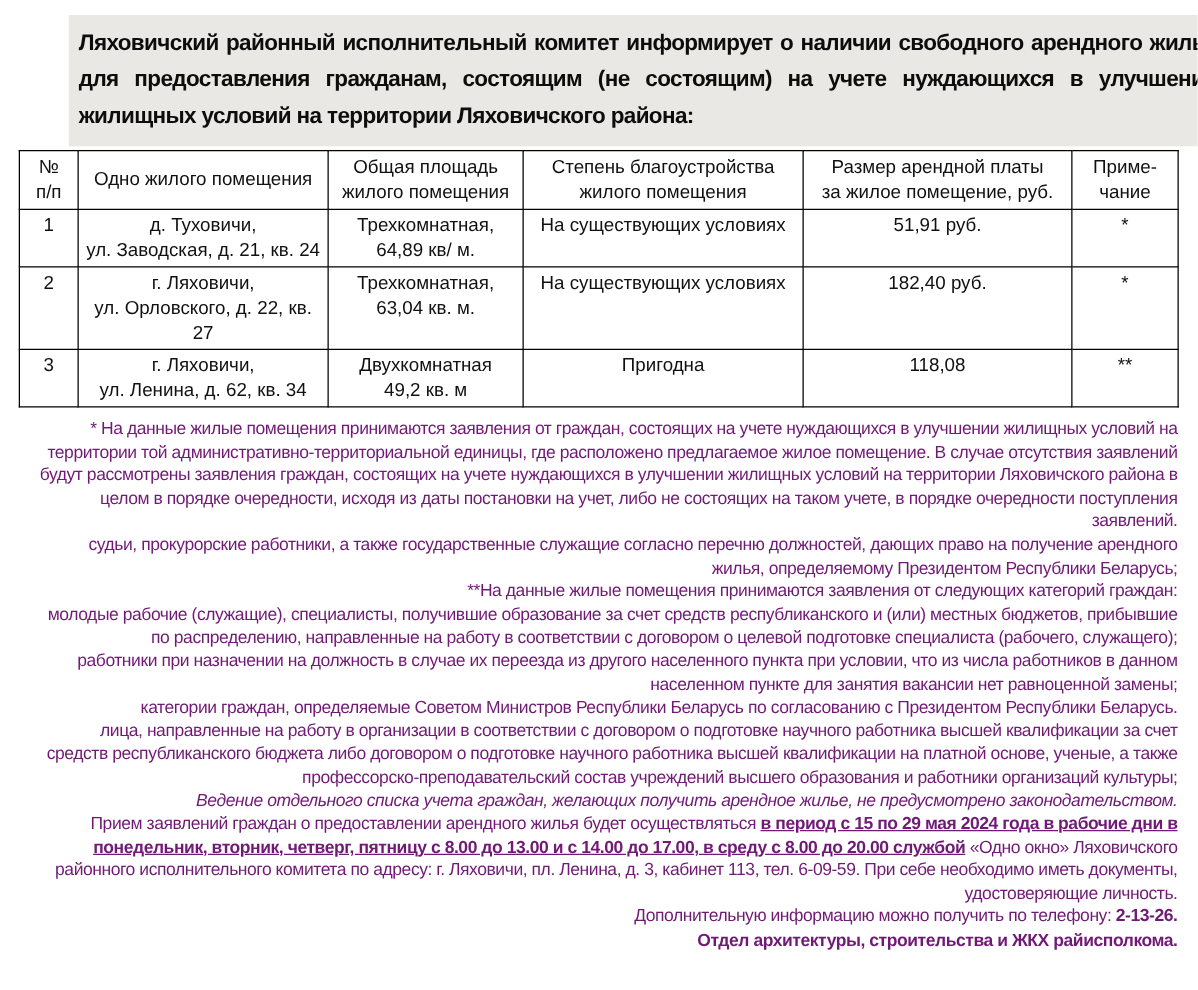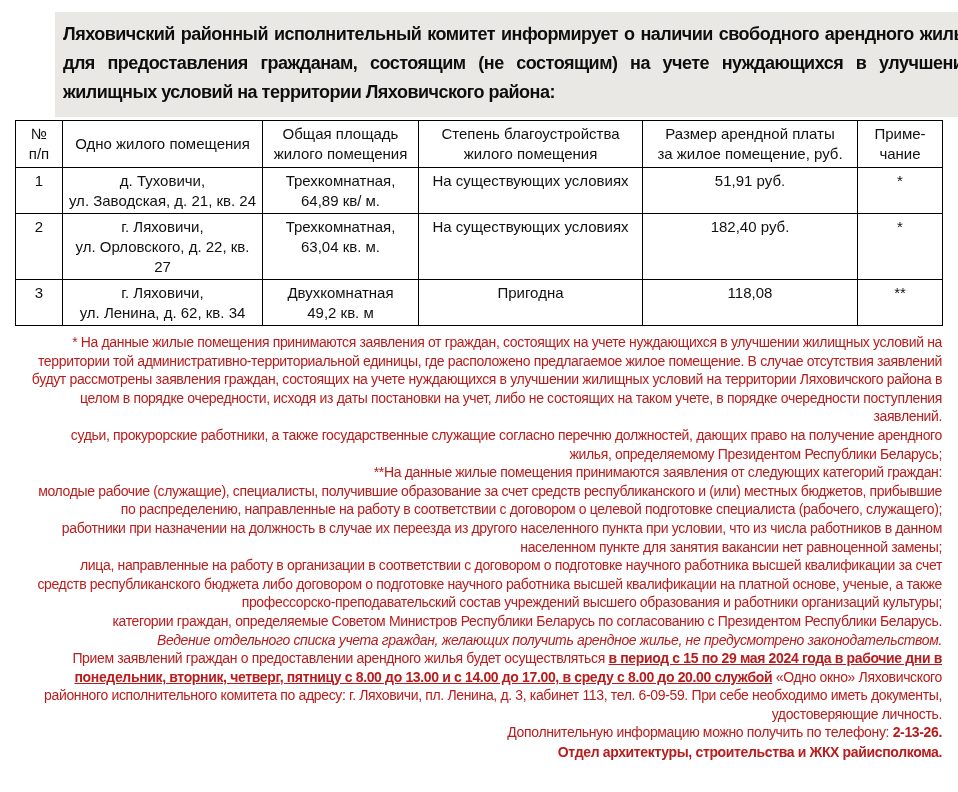--- a/index.html
+++ b/index.html
@@ -63,21 +63,21 @@
   col.c-rent  { width: 215px; }
   col.c-note  { width: 85px; }
   
   .notes {
     margin-top: 7px;
     width: 927px;
     font-size: 14px;
     line-height: 18.6px;
     letter-spacing: -0.35px;
     text-align: justify;
-    color: #b91c1c;
+    color: #701a75;
   }
   .notes p { text-indent: 22px; text-align: right; }
   .it { font-style: italic; }
   .bu { font-weight: bold; text-decoration: underline; }
   .b  { font-weight: bold; }
   .sig {
     text-align: right;
     font-weight: bold;
     text-indent: 0;
     margin-top: 1px;
@@ -147,21 +147,21 @@
       </tr>
     </tbody>
   </table>
 
   <div class="notes">
     <p>* На данные жилые помещения принимаются заявления от граждан, состоящих на учете нуждающихся в улучшении жилищных условий на территории той административно-территориальной единицы, где расположено предлагаемое жилое помещение. В случае отсутствия заявлений будут рассмотрены заявления граждан, состоящих на учете нуждающихся в улучшении жилищных условий на территории Ляховичского района в целом в порядке очередности, исходя из даты постановки на учет, либо не состоящих на таком учете, в порядке очередности поступления заявлений.</p>
     <p>судьи, прокурорские работники, а также государственные служащие согласно перечню должностей, дающих право на получение арендного жилья, определяемому Президентом Республики Беларусь;</p>
     <p>**На данные жилые помещения принимаются заявления от следующих категорий граждан:</p>
     <p>молодые рабочие (служащие), специалисты, получившие образование за счет средств республиканского и (или) местных бюджетов, прибывшие по распределению, направленные на работу в соответствии с договором о целевой подготовке специалиста (рабочего, служащего);</p>
     <p>работники при назначении на должность в случае их переезда из другого населенного пункта при условии, что из числа работников в данном населенном пункте для занятия вакансии нет равноценной замены;</p>
+    <p>категории граждан, определяемые Советом Министров Республики Беларусь по согласованию с Президентом Республики Беларусь.</p>
     <p>лица, направленные на работу в организации в соответствии с договором о подготовке научного работника высшей квалификации за счет средств республиканского бюджета либо договором о подготовке научного работника высшей квалификации на платной основе, ученые, а также профессорско-преподавательский состав учреждений высшего образования и работники организаций культуры;</p>
-    <p>категории граждан, определяемые Советом Министров Республики Беларусь по согласованию с Президентом Республики Беларусь.</p>
     <p class="it">Ведение отдельного списка учета граждан, желающих получить арендное жилье, не предусмотрено законодательством.</p>
     <p><span>Прием заявлений граждан о предоставлении арендного жилья будет осуществляться </span><span class="bu">в период с 15 по 29 мая 2024 года в рабочие дни в понедельник, вторник, четверг, пятницу с 8.00 до 13.00 и с 14.00 до 17.00, в среду с 8.00 до 20.00 службой</span><span> «Одно окно» Ляховичского районного исполнительного комитета по адресу: г. Ляховичи, пл. Ленина, д. 3, кабинет 113, тел. 6-09-59. При себе необходимо иметь документы, удостоверяющие личность.</span></p>
     <p><span>Дополнительную информацию можно получить по телефону: </span><span class="b">2-13-26.</span></p>
     <p class="sig">Отдел архитектуры, строительства и ЖКХ райисполкома.</p>
   </div>
 
 </div>
 
 </body></html>

